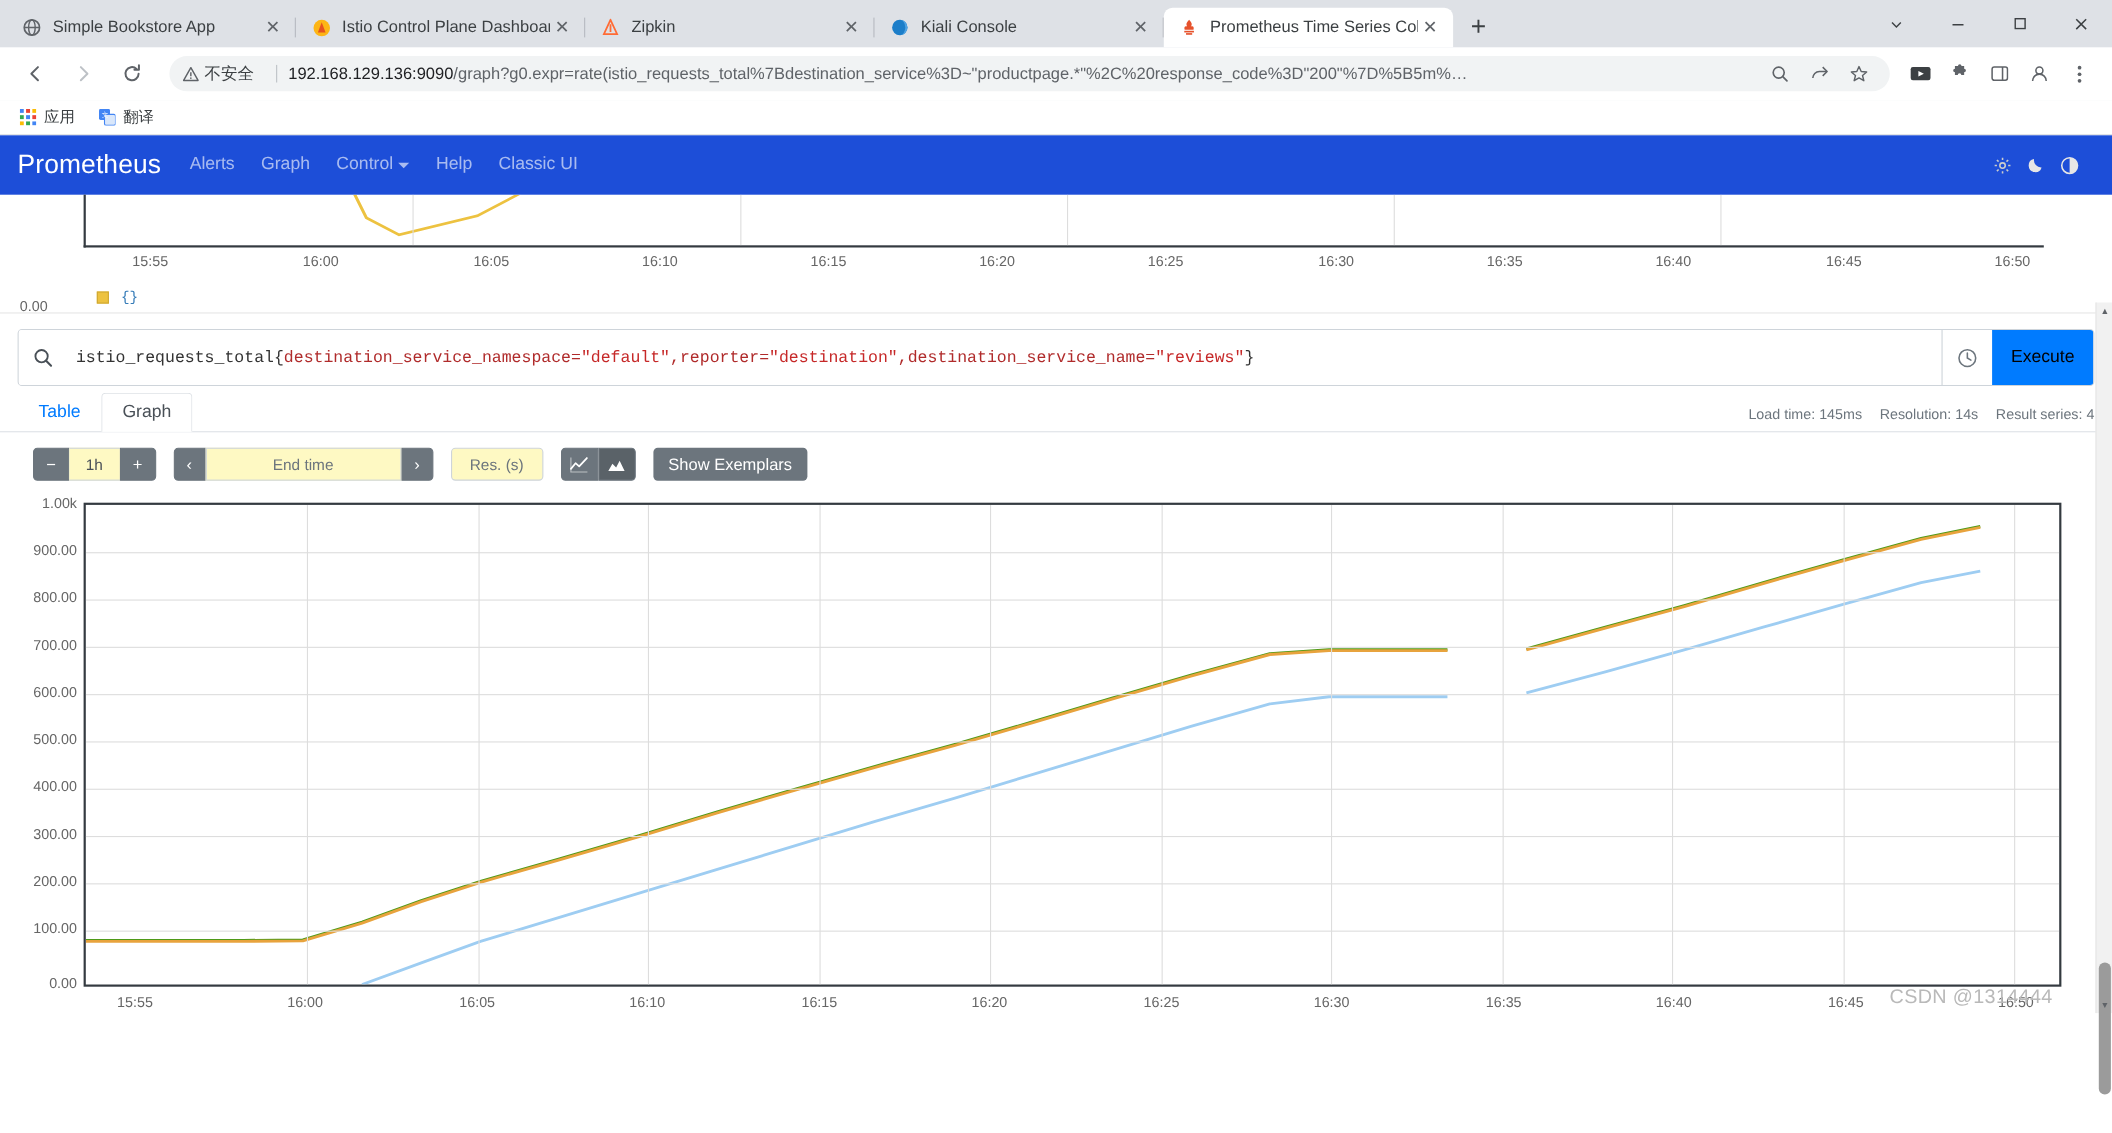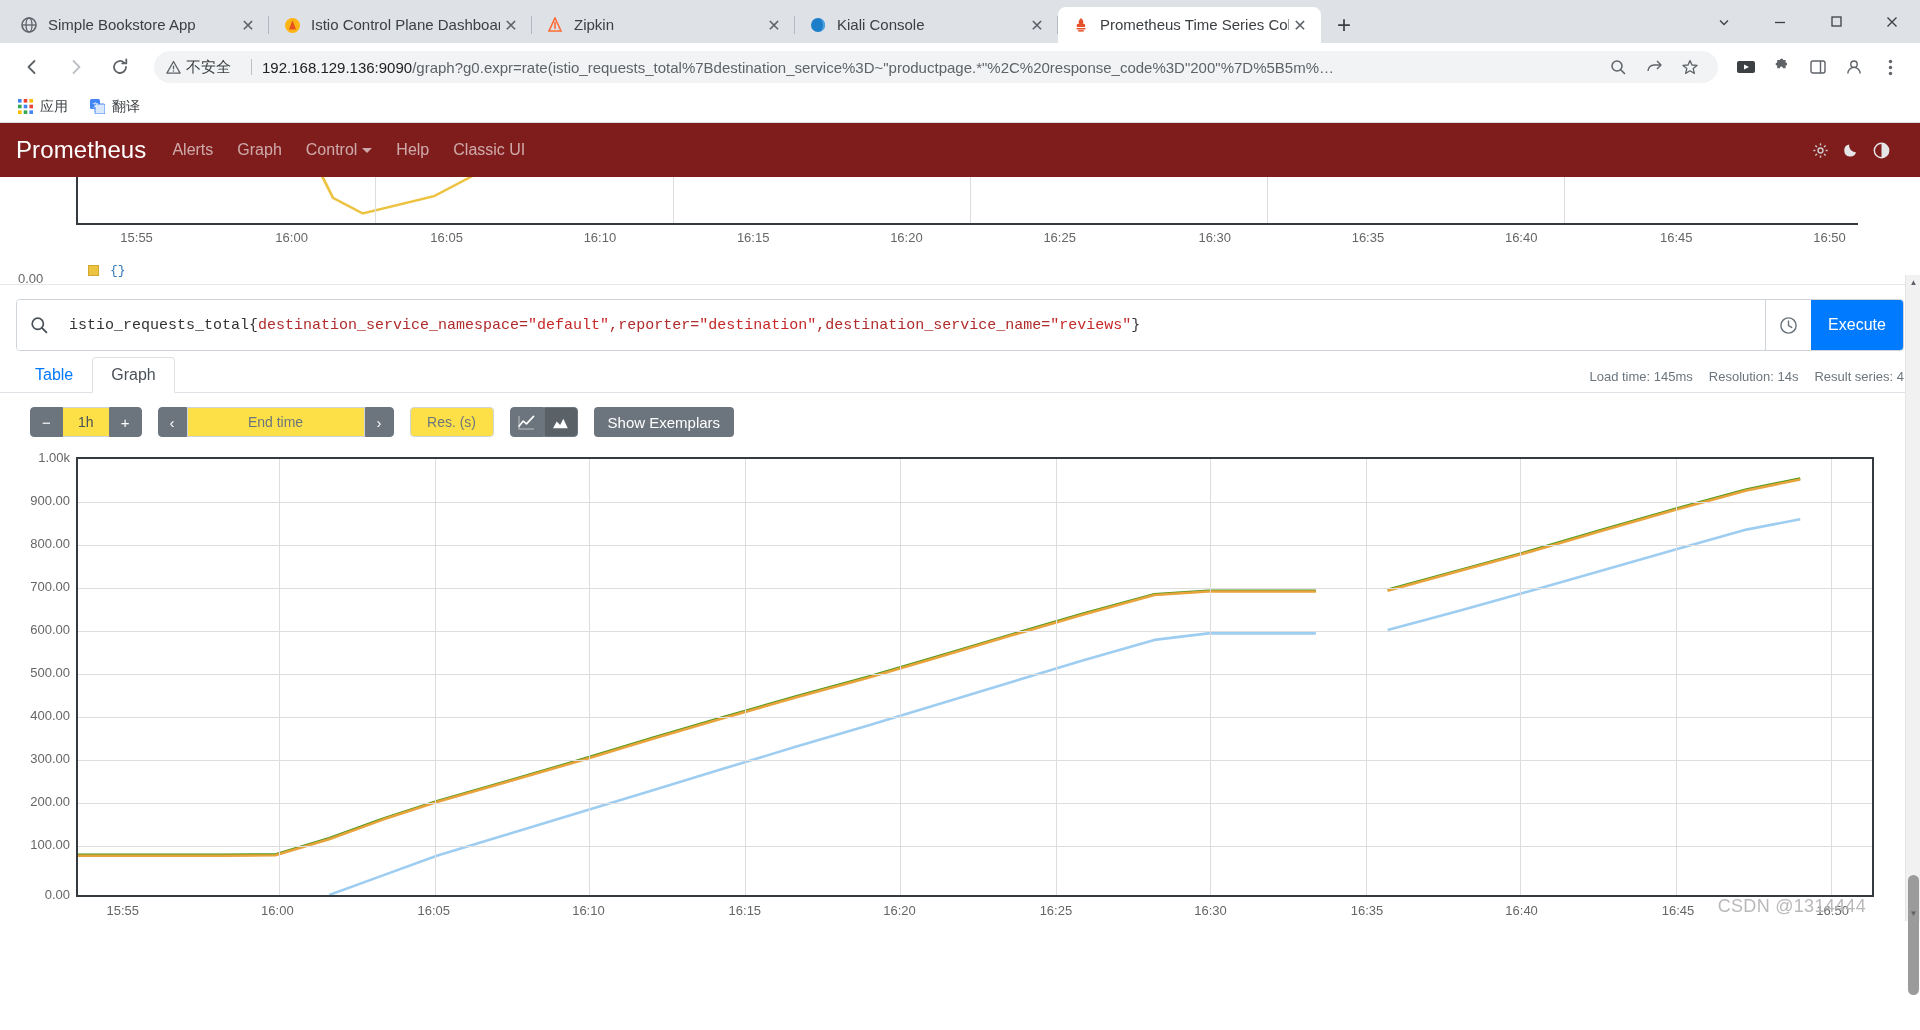--- a/index.html
+++ b/index.html
@@ -142,21 +142,21 @@
     color: #3c4043;
   }
   .bm-item { display: flex; align-items: center; margin-right: 22px; }
   .bm-item .bm-ico { margin-right: 7px; display: flex; align-items: center; }
 
   
   .page { position: relative; width: 1920px; background: #fff; }
 
   .navbar {
     height: 54px;
-    background: #7f1d1d;
+    background: #1d4ed8;
     display: flex;
     align-items: center;
     padding: 0 16px;
     color: #fff;
   }
   .brand {
     font-size: 24px;
     color: #fff;
     margin-right: 26px;
     letter-spacing: .1px;
@@ -262,21 +262,21 @@
   .q-hist {
     width: 46px;
     display: flex; align-items: center; justify-content: center;
     background: #fff;
     border-left: 1px solid #ced4da;
     color: #6c757d;
   }
   .q-exec {
     width: 92px;
     background: #007bff;
-    color: #ffffff;
+    color: #000000;
     display: flex; align-items: center; justify-content: center;
     font-size: 16px;
   }
 
   
   .tabs-row {
     display: flex; align-items: flex-end;
     padding: 10px 16px 0 16px;
     position: relative;
     border-bottom: 1px solid #dee2e6;
@@ -314,21 +314,21 @@
   .grp { display: flex; align-items: stretch; height: 30px; }
   .btn-dark {
     background: #6c757d; color: #fff;
     display: flex; align-items: center; justify-content: center;
     font-size: 15px; padding: 0 11px;
     border: 1px solid #6c757d;
   }
   .btn-dark.first { border-radius: 4px 0 0 4px; }
   .btn-dark.last  { border-radius: 0 4px 4px 0; }
   .fld {
-    background: #fde047; border: 1px solid #ced4da;
+    background: #fef9c3; border: 1px solid #ced4da;
     display: flex; align-items: center; justify-content: center;
     font-size: 14px; color: #495057;
     padding: 0 10px;
   }
   .fld.range { width: 46px; border-left: 0; border-right: 0; }
   .fld.endtime { width: 178px; color: #6c757d; }
   .fld.res { width: 84px; border-radius: 4px; color: #6c757d; }
   .icon-btn {
     background: #6c757d; color: #fff;
     width: 34px;

